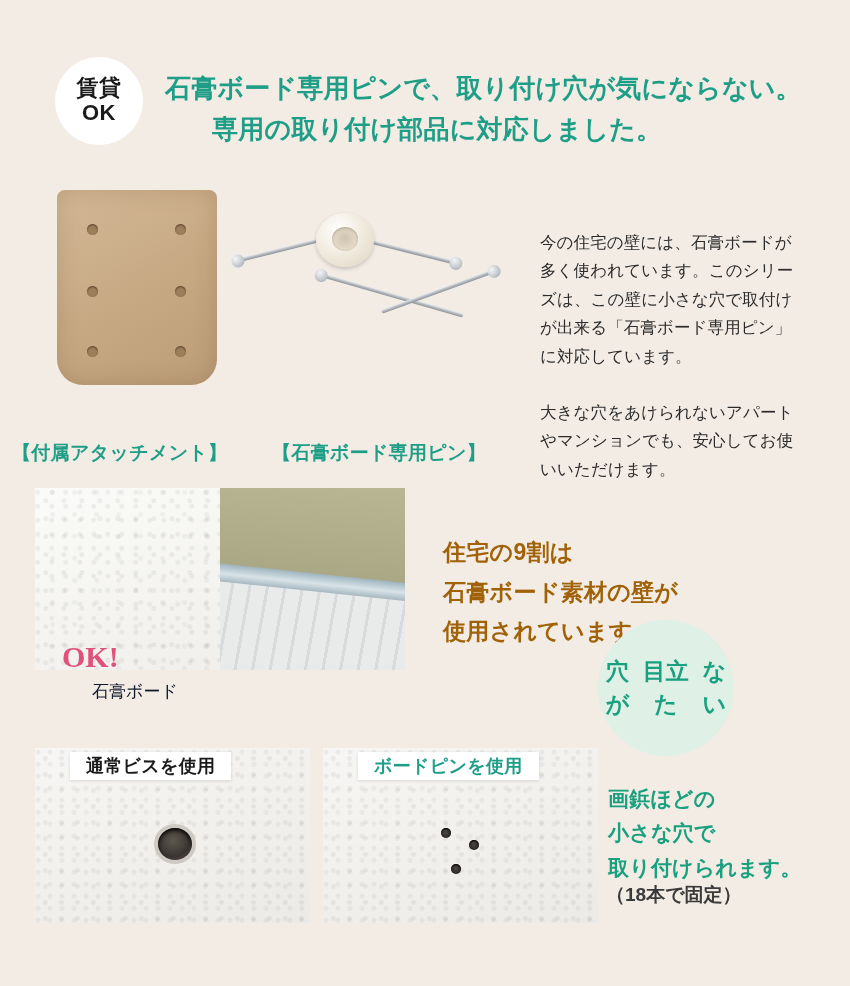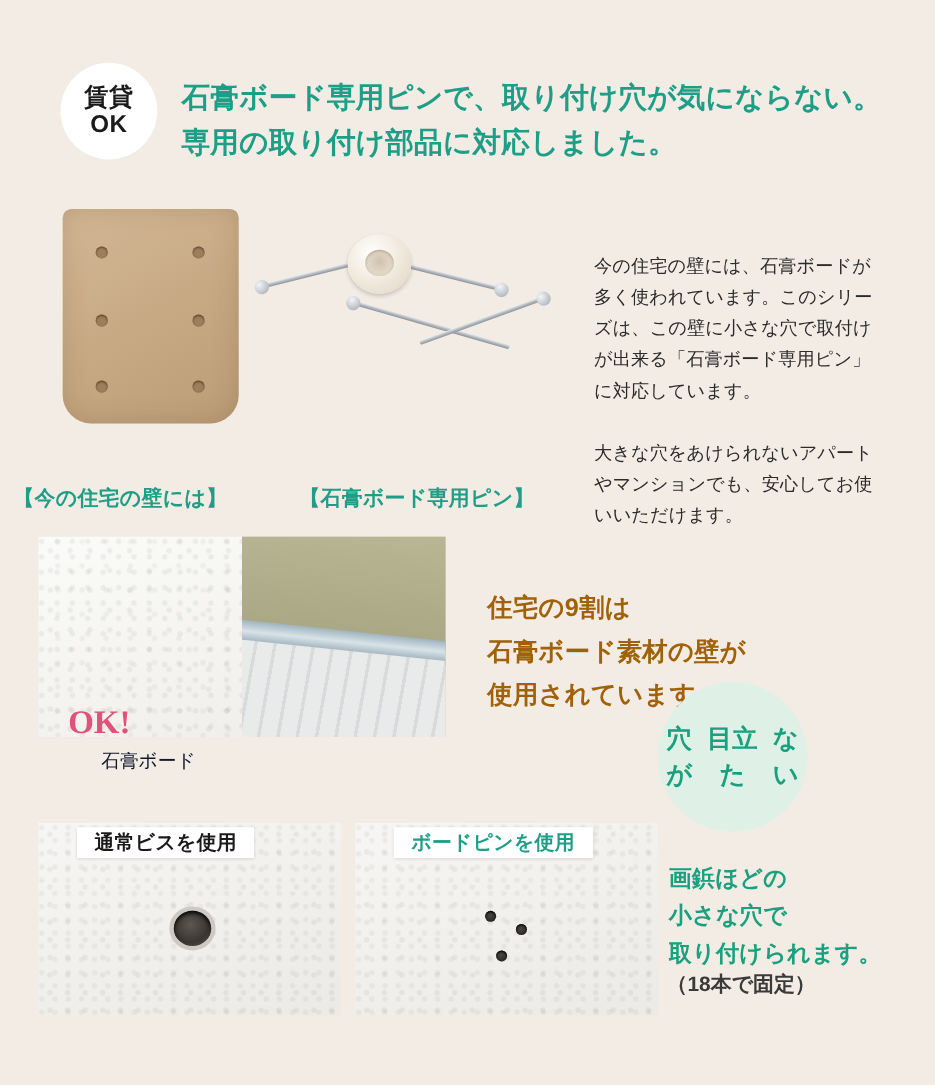--- a/index.html
+++ b/index.html
@@ -45,21 +45,21 @@
     position: absolute;
     left: 165px;
     top: 68px;
     width: 660px;
     font-size: 26px;
     font-weight: bold;
     color: #1f9e87;
     line-height: 1.58;
     letter-spacing: 0.2px;
   }
-  .headline .l2 { display: block; }
+  .headline .l2 { display: block; margin-left: 47px; }
 
   
   .board {
     position: absolute;
     left: 57px;
     top: 190px;
     width: 160px;
     height: 195px;
     background: linear-gradient(150deg, #d3b896 0%, #c6a883 55%, #bc9d78 100%);
     border-radius: 8px 8px 26px 26px;
@@ -350,21 +350,21 @@
         <div class="head"></div>
       </div>
     <div class="nail n4">
         <div class="head"></div>
       </div>
   </div>
 
   <div class="body-text p1">今の住宅の壁には、石膏ボードが多く使われています。このシリーズは、この壁に小さな穴で取付けが出来る「石膏ボード専用ピン」に対応しています。</div>
   <div class="body-text p2">大きな穴をあけられないアパートやマンションでも、安心してお使いいただけます。</div>
 
-  <div class="caption c1">【今の住宅の壁には】</div>
+  <div class="caption c1">【付属アタッチメント】</div>
   <div class="caption c2">【石膏ボード専用ピン】</div>
 
   <div class="photo-wall"></div>
   <div class="photo-edge">
     <div class="top-face"></div>
     <div class="metal"></div>
     <div class="wall"></div>
   </div>
   <div class="ok-mark">OK!</div>
   <div class="board-label">石膏ボード</div>

